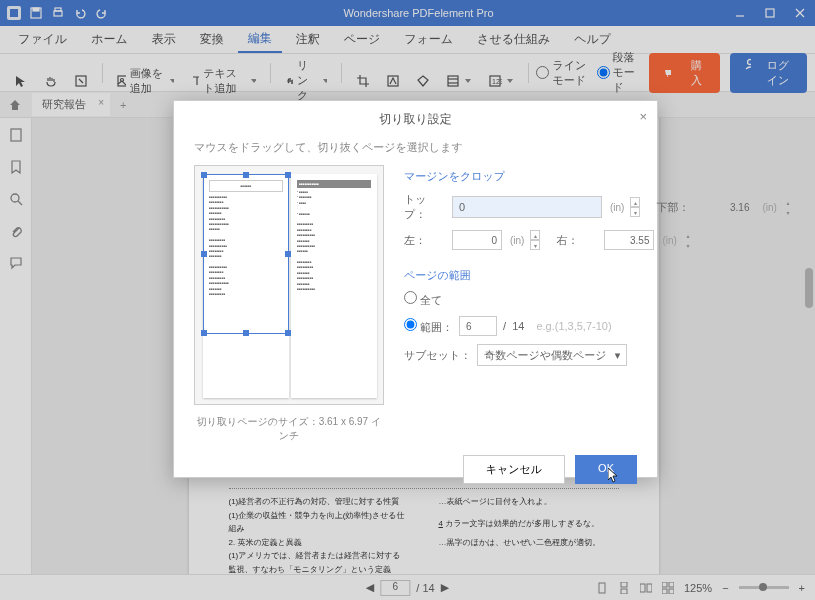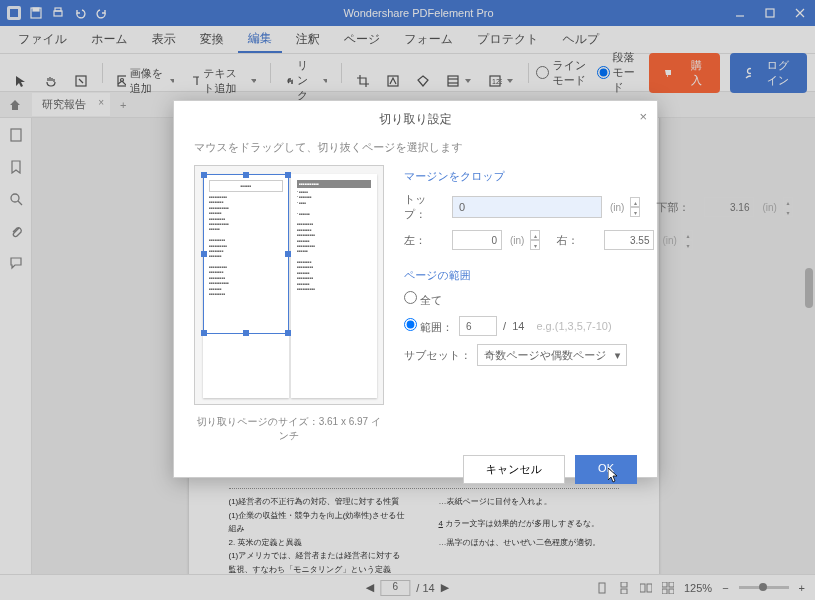--- a/index.html
+++ b/index.html
@@ -13,21 +13,21 @@
 .titlebar-right .tbtn { width: 30px; height: 26px; display: flex; align-items: center; justify-content: center; }
 
 .menubar { height: 28px; background: #fff; display: flex; align-items: center; padding: 0 8px; gap: 4px; font-size: 12px; color: #555; border-bottom: 1px solid #e5e5e5; }
 .menubar span { padding: 4px 10px; cursor: pointer; }
 .menubar .active { color: #4a7dd4; border-bottom: 2px solid #4a7dd4; }
 
 .toolbar { height: 38px; background: #fff; display: flex; align-items: center; padding: 0 8px; gap: 4px; font-size: 11px; color: #555; border-bottom: 1px solid #e5e5e5; }
 .toolbar .sep { width: 1px; height: 20px; background: #ddd; margin: 0 4px; }
 .toolbar .tbtn { display: flex; align-items: center; gap: 4px; padding: 3px 6px; margin-top: 16px; }
 .toolbar .btn-buy { background: #ff6b3d; color: #fff; padding: 5px 14px; border-radius: 4px; margin-left: auto; display: flex; align-items: center; gap: 20px; }
-.toolbar .btn-login { background: #4a7dd4; color: #fff; padding: 5px 14px; border-radius: 4px; margin-left: 6px; display: flex; align-items: center; gap: 16px; }
+.toolbar .btn-login { background: #4a7dd4; color: #fff; padding: 5px 14px; border-radius: 4px; margin-left: 6px; display: flex; gap: 16px; }
 .radio-label { display: flex; align-items: center; gap: 3px; }
 .radio-label input { margin: 0; }
 
 .tabbar { height: 26px; background: #f5f5f5; display: flex; align-items: center; padding-left: 32px; font-size: 11px; color: #666; border-bottom: 1px solid #e5e5e5; }
 .tabbar .hometab { position: absolute; left: 8px; }
 .tabbar .doctab { background: #fff; padding: 4px 24px 4px 10px; position: relative; }
 .tabbar .doctab .x { position: absolute; right: 6px; top: 4px; color: #999; font-size: 10px; }
 .tabbar .plus { margin-left: 10px; color: #999; }
 
 .main { position: absolute; top: 118px; bottom: 26px; left: 0; right: 0; display: flex; background: #efefef; }
@@ -135,21 +135,21 @@
 
 <div class="menubar">
   <span>ファイル</span>
   <span>ホーム</span>
   <span>表示</span>
   <span>変換</span>
   <span class="active">編集</span>
   <span>注釈</span>
   <span>ページ</span>
   <span>フォーム</span>
-  <span>プロテクト</span>
+  <span>させる仕組み</span>
   <span>ヘルプ</span>
 </div>
 
 <div class="toolbar">
   <div class="tbtn">
       <svg width="14" height="14">
         <path d="M2 2 L2 12 L5 9 L7 13 L9 12 L7 8 L11 8 Z" fill="#555"></path>
       </svg>
     </div>
   <div class="tbtn">

